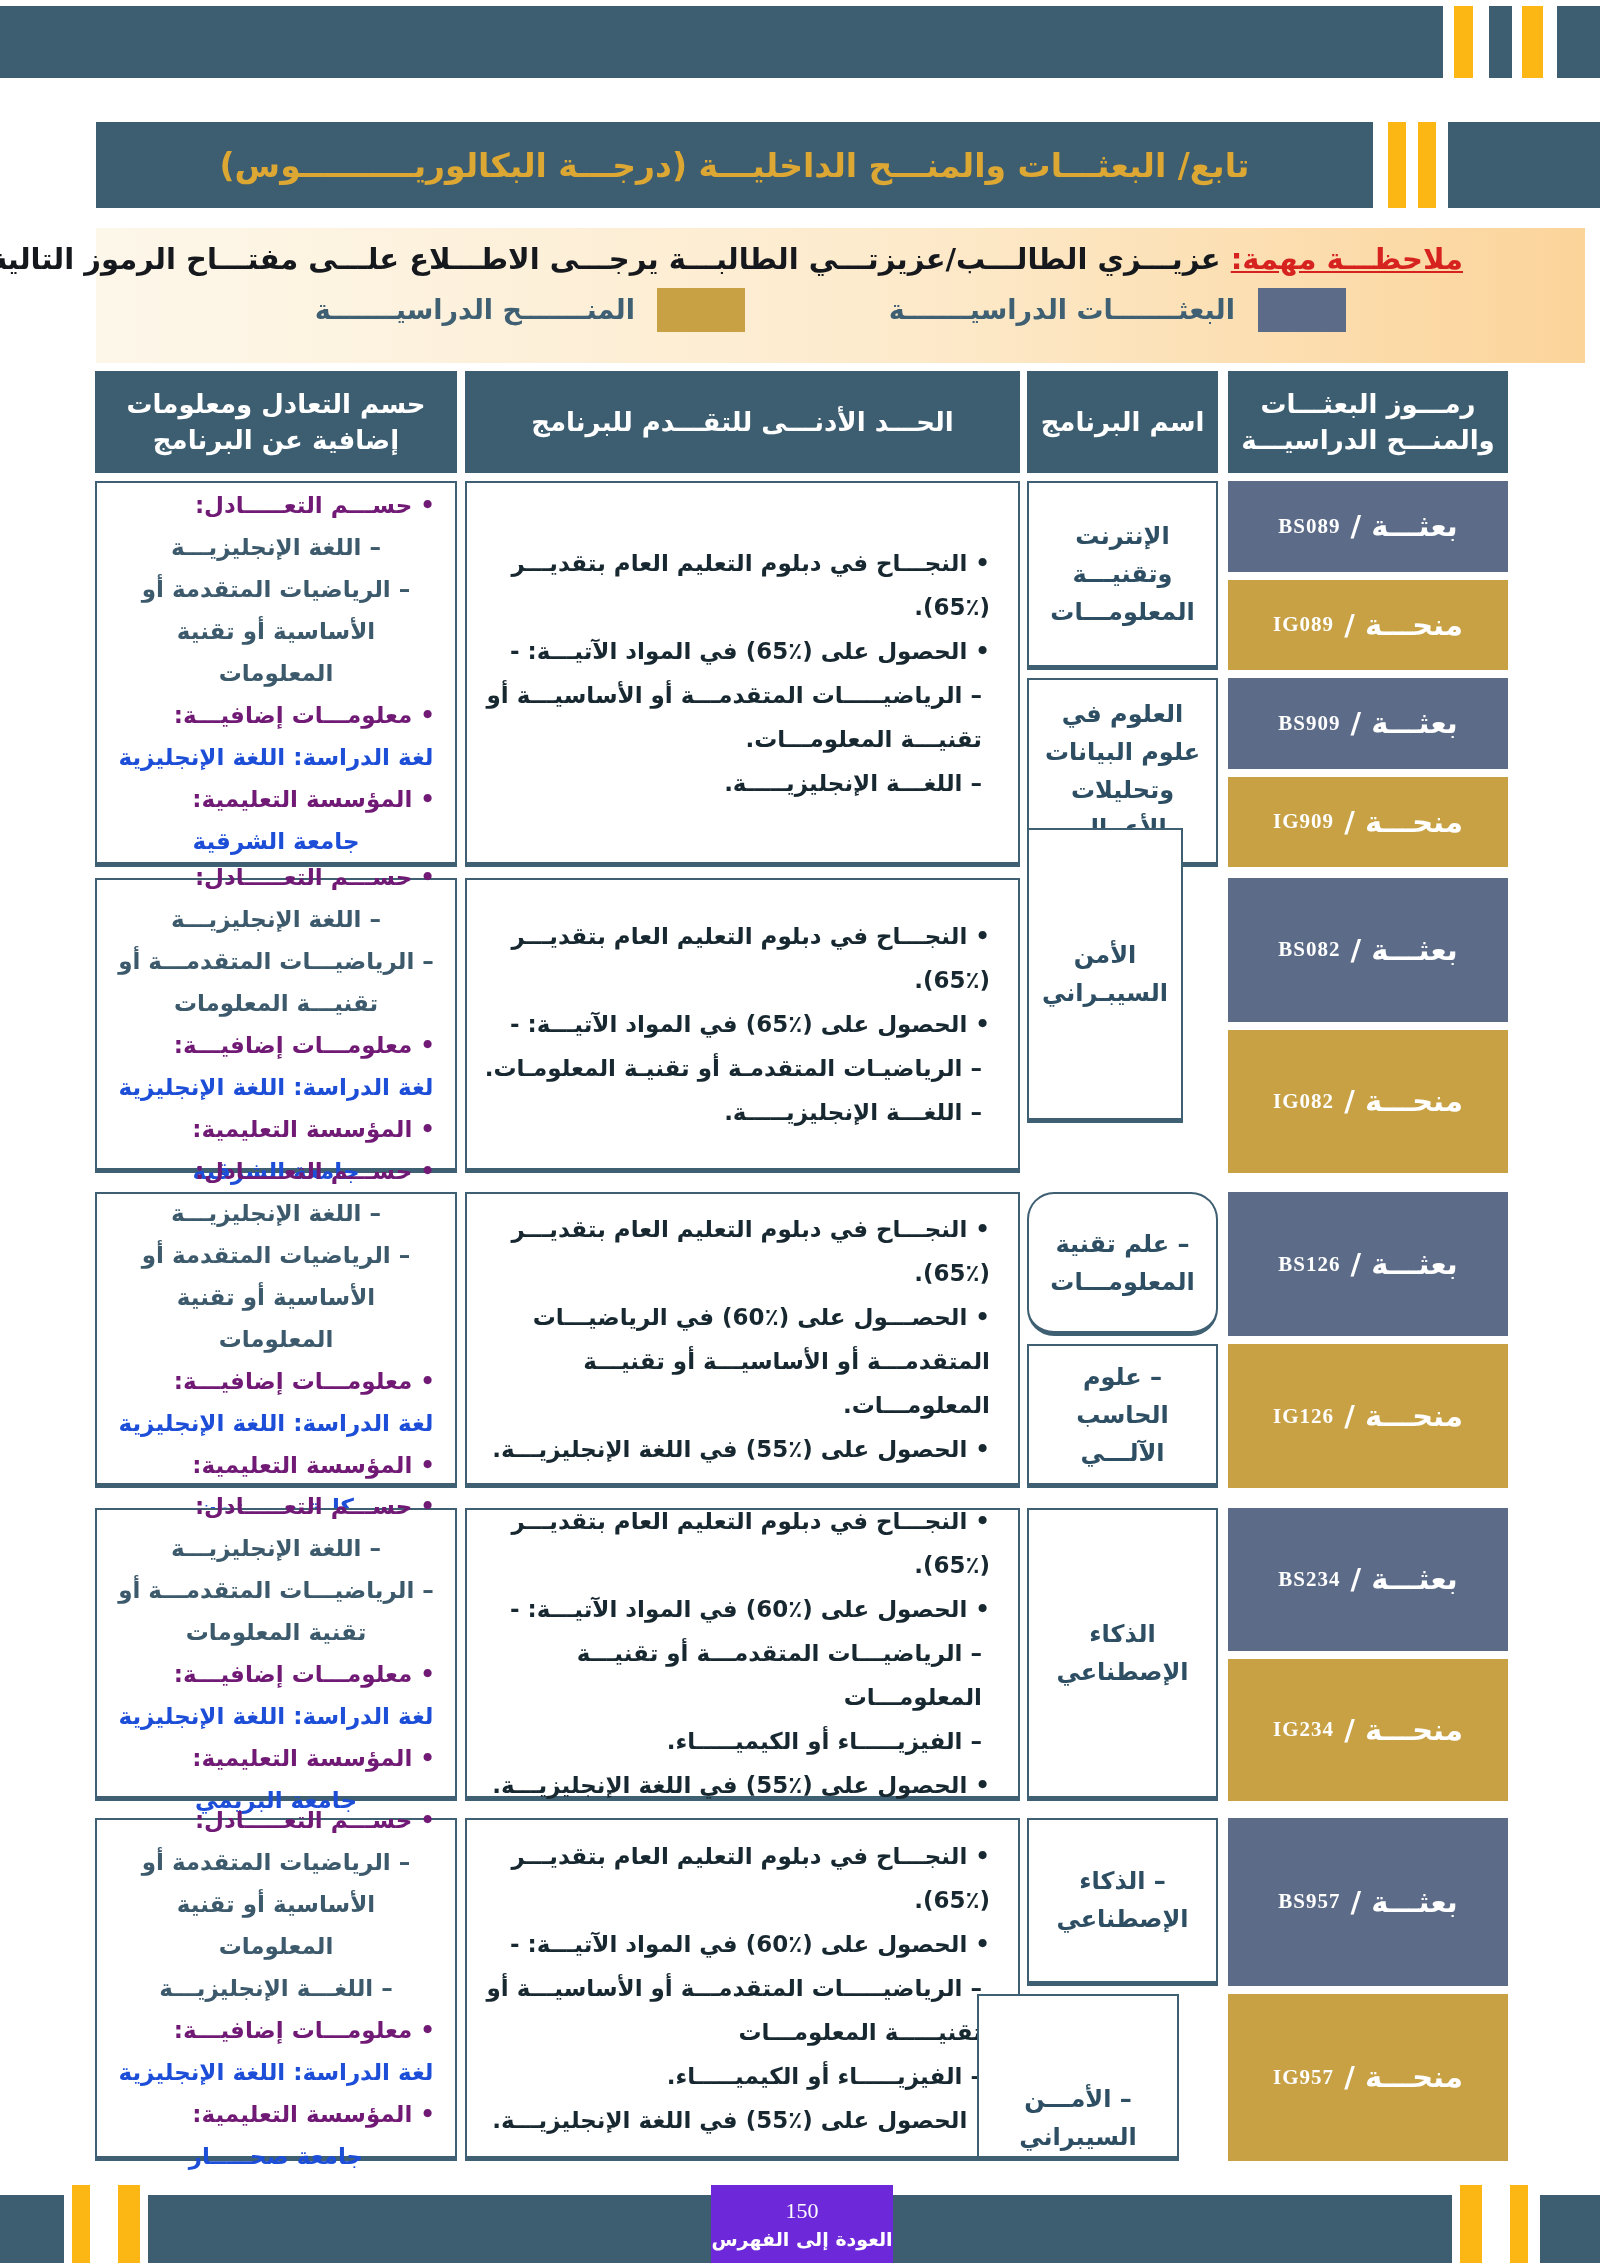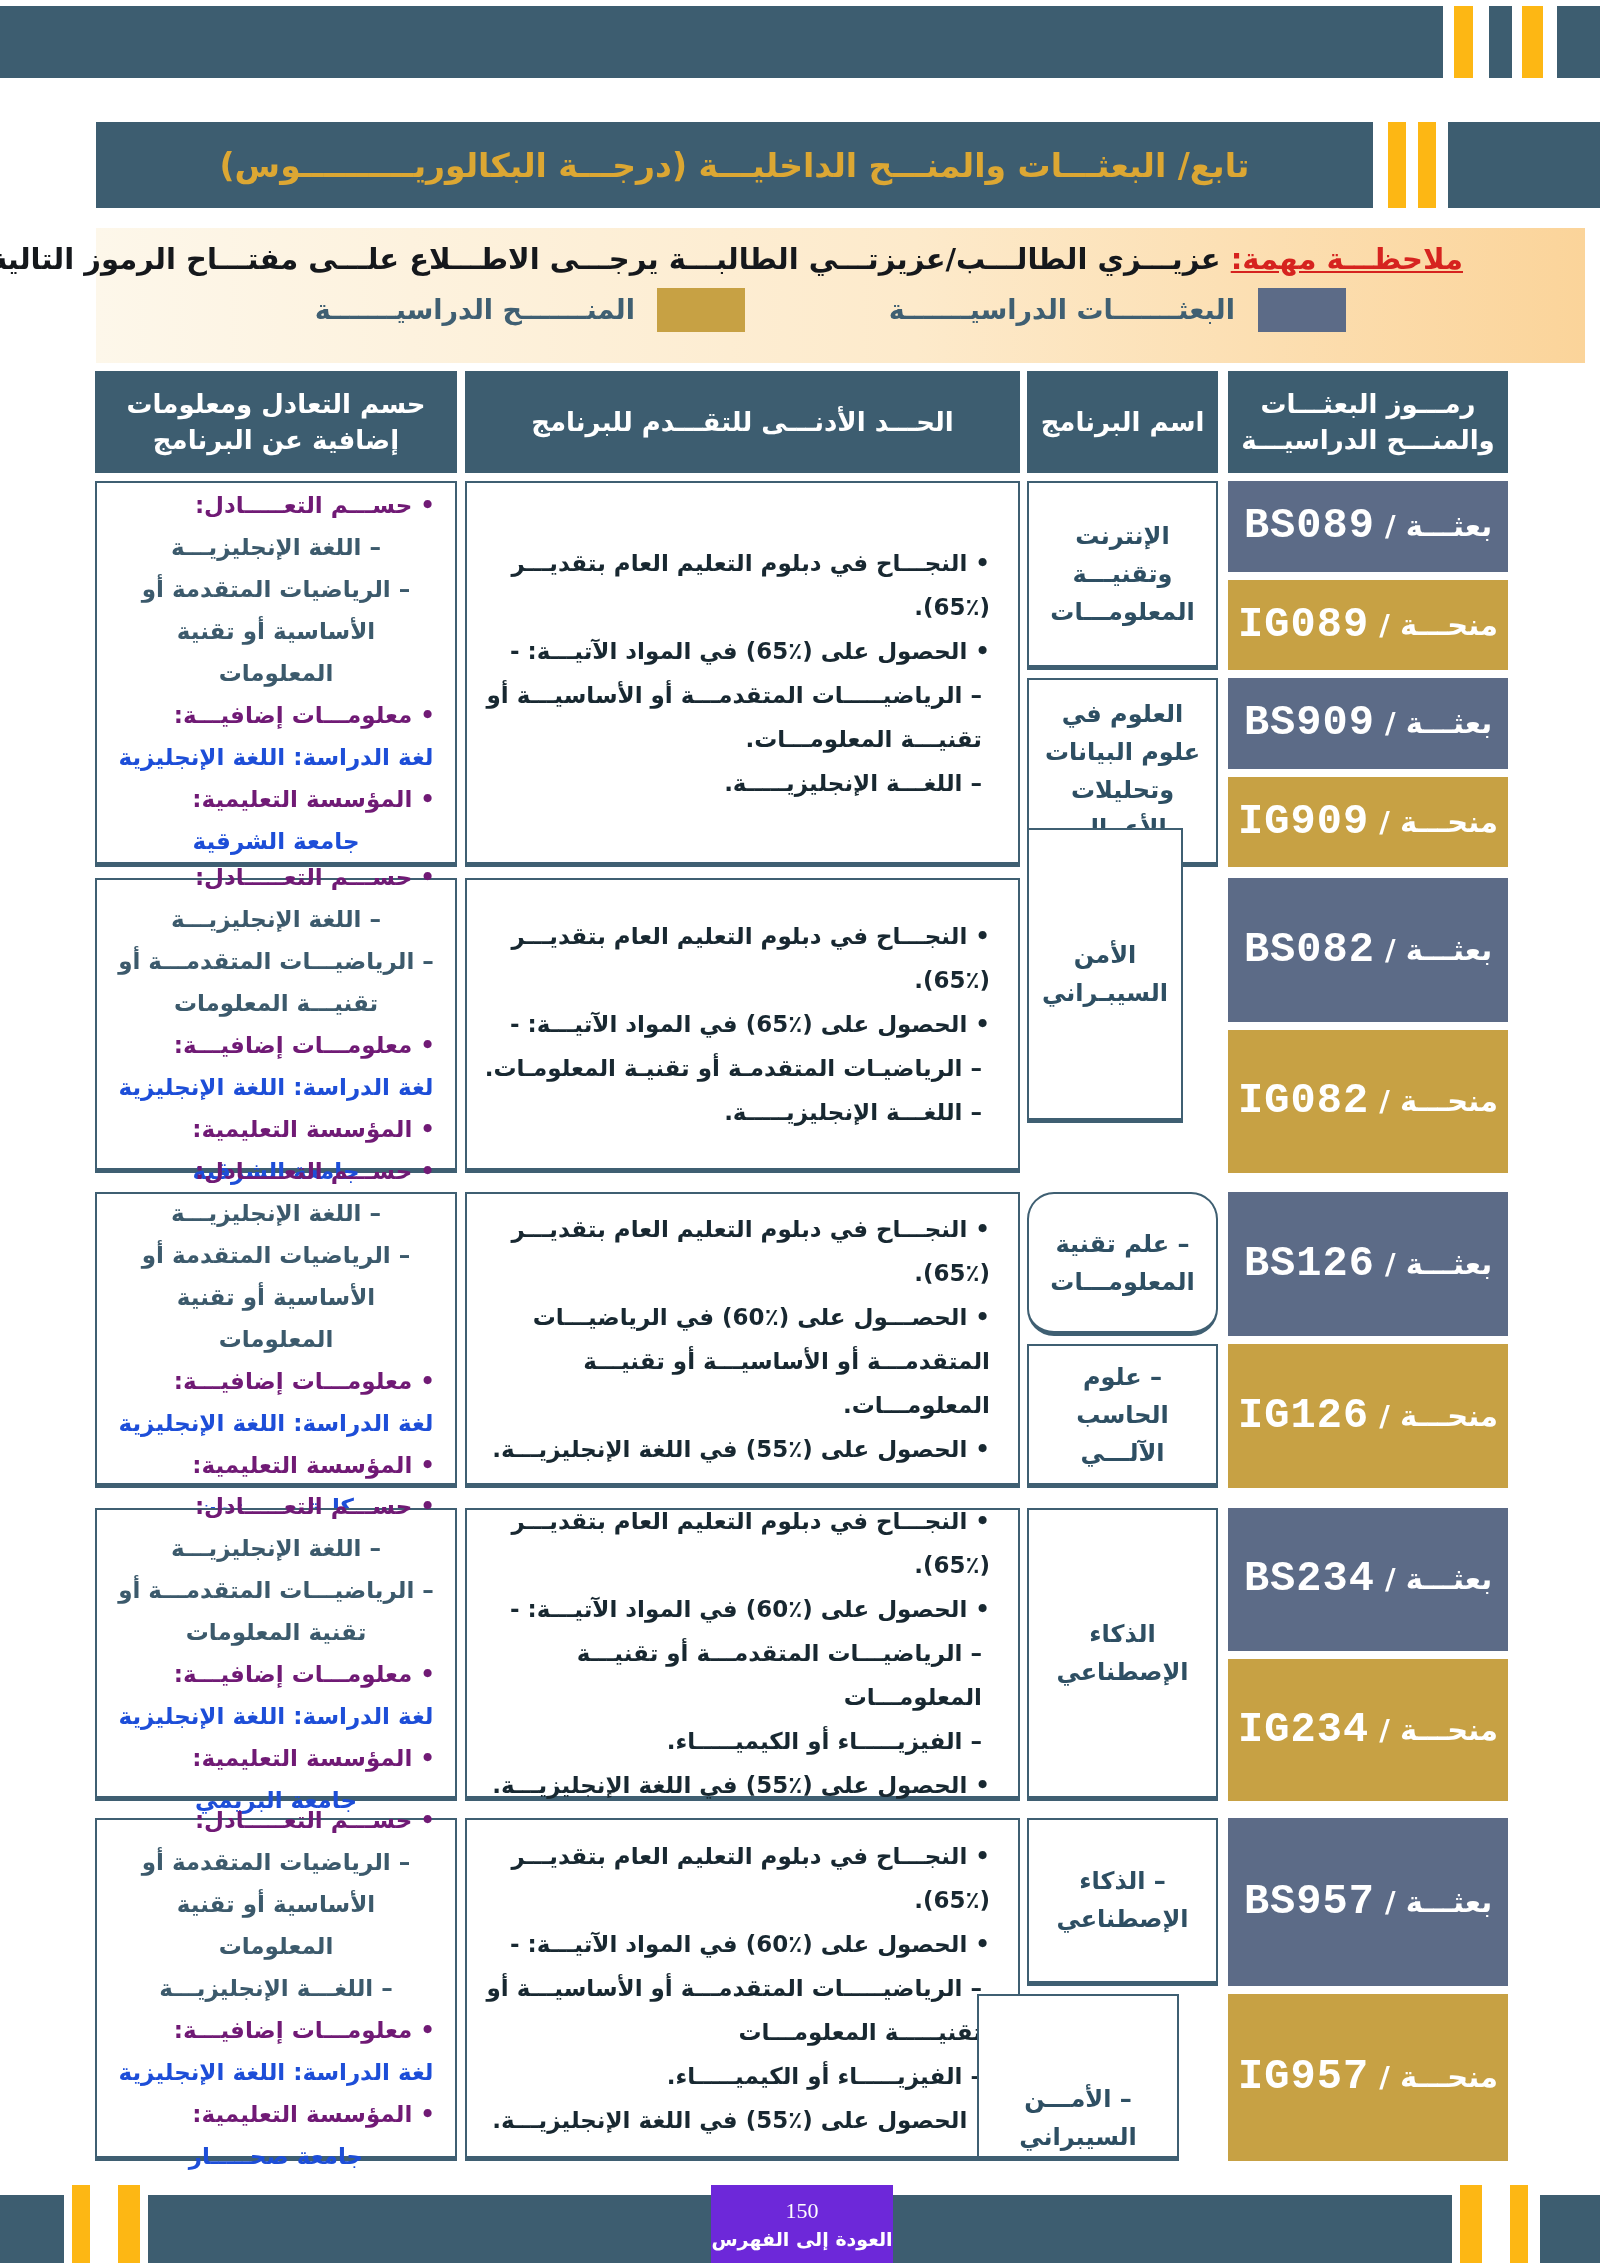--- a/index.html
+++ b/index.html
@@ -44,21 +44,21 @@
   .tb-line{ font-size:23px; line-height:42px; font-weight:bold; padding:0 20px;}
   .tb-teal{ color:#701a75; text-align:right;}
   .tb-dash{ color:#3c5a6c; text-align:center;}
   .tb-bold{ color:#1d4ed8; text-align:center;}
   .code-cell{
     display:flex; align-items:center; justify-content:center;
     color:#ffffff; font-weight:bold; font-size:29px; white-space:nowrap;
   }
   .code-cell.scholarship{background:#5c6b87;}
   .code-cell.grant{background:#c7a144;}
-  .code-cell .latin{font-family:Liberation Mono, monospace; font-size:42px; letter-spacing:1px;}
+  .code-cell .latin{font-family:Liberation Serif, serif; font-size:21px; letter-spacing:1px;}
   
   #footer-tab{
     left:711px; top:2185px; width:182px; height:78px; background:#6d28d9;
     display:flex; flex-direction:column; align-items:center; justify-content:center; color:#fff;
   }
   #footer-tab .num{font-size:22px; line-height:30px; font-family:"Liberation Serif","DejaVu Serif",serif;}
   #footer-tab .lbl{font-size:19px; line-height:26px; font-weight:bold;}
 </style>
 </head>
 <body>

